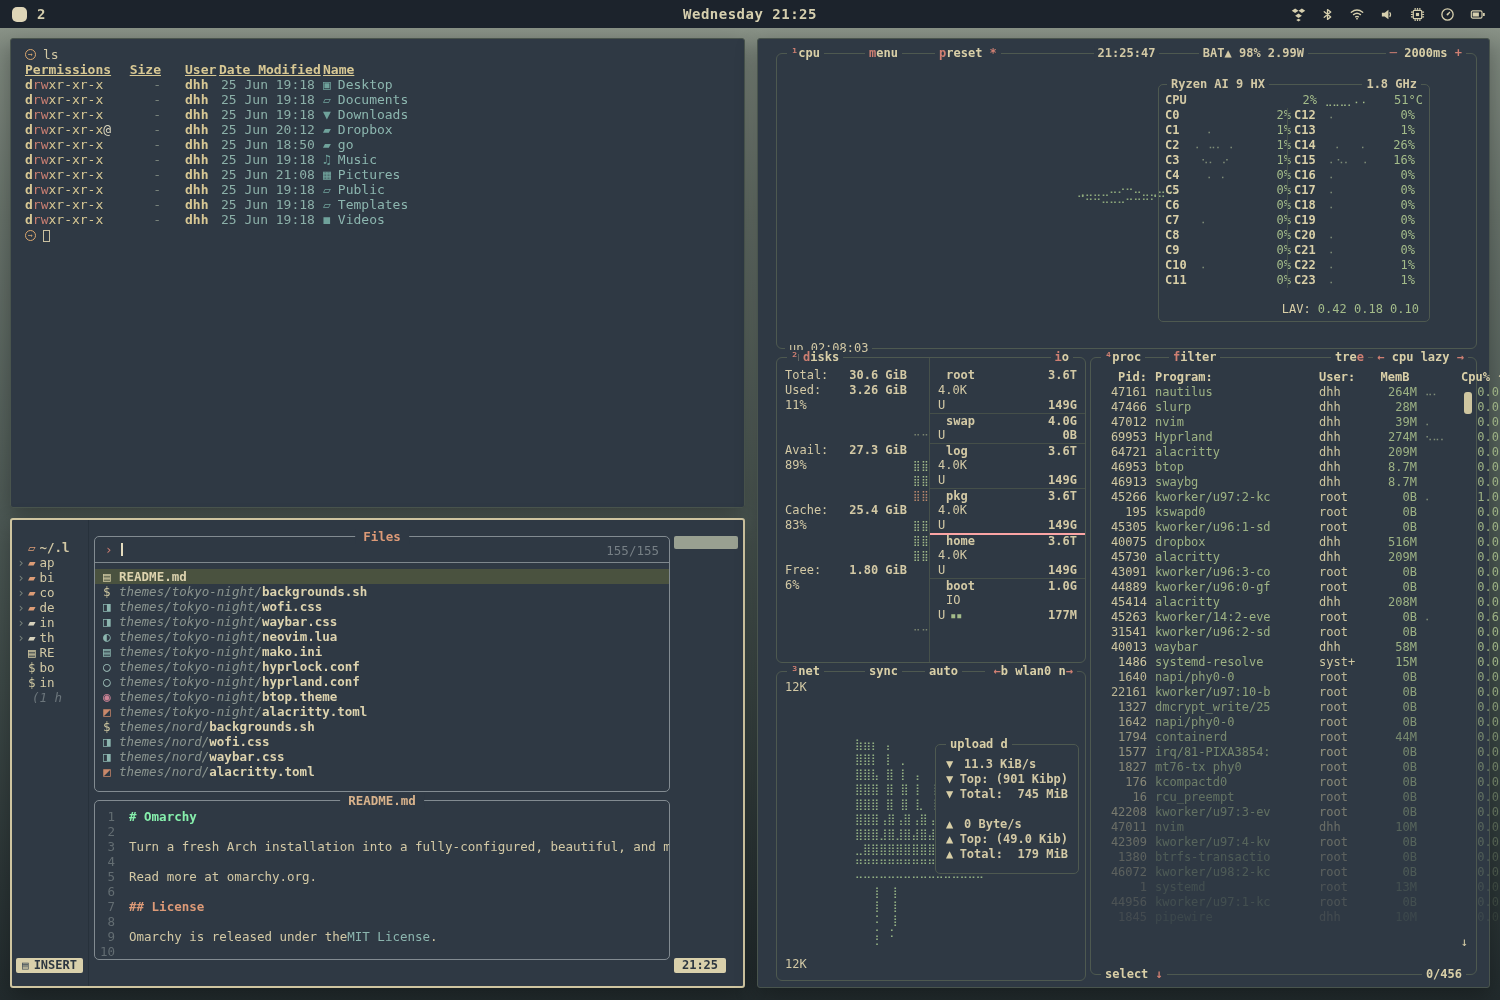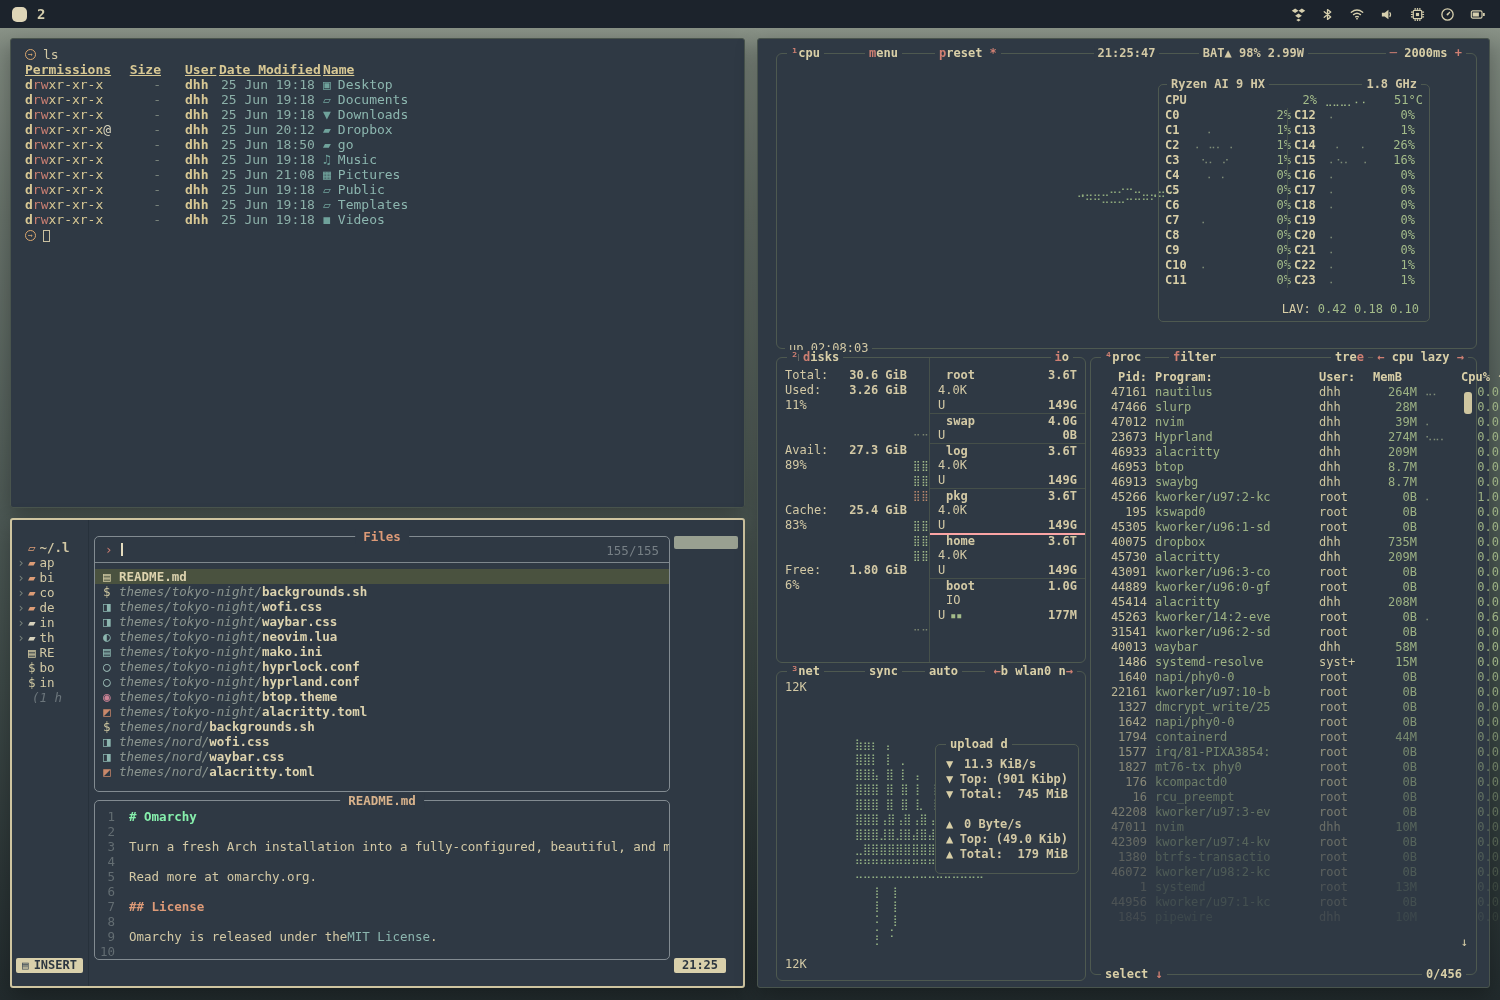--- a/index.html
+++ b/index.html
@@ -139,20 +139,21 @@
   .b { font-weight:bold; }
 </style>
 </head>
 <body>
 
 <div class="bar">
   <div class="ws">
     <span class="ws-dot"></span>
     <span class="ws-num">2</span>
   </div>
+  <div class="clock">Wednesday 21:25</div>
   <div class="tray">
     <span>
         <svg width="15" height="15" viewBox="0 0 16 16" fill="#d6cfae">
           <path d="M4.4 1.6 8 4 4.4 6.4.8 4Z"></path>
           <path d="M11.6 1.6 15.2 4 11.6 6.4 8 4Z"></path>
           <path d="M8 6.9 11.6 9.3 8 11.7 4.4 9.3Z"></path>
           <path d="M8 12.4 10.4 13.9 8 15.4 5.6 13.9Z"></path>
         </svg>
       </span>
     <span>
@@ -1043,21 +1044,21 @@
     <div class="bbox" id="bx-proc">
       <span class="leg" style="left:10px"><span class="rk">⁴</span><span class="ck b">proc</span></span>
       <span class="leg" style="left:78px"><span class="rk">f</span><span class="ck">ilter</span></span>
       <span class="leg" style="right:108px"><span class="ck">tre</span><span class="rk">e</span></span>
       <span class="leg" style="right:8px"><span class="rk">←</span> <span class="ck b">cpu lazy</span> <span class="rk">→</span></span>
 
       <div class="proc-grid proc-list">
         <span class="ph" style="text-align:right">Pid:</span>
         <span class="ph">Program:</span>
         <span class="ph">User:</span>
-        <span class="ph" style="text-align:left">MemB</span>
+        <span class="ph" style="text-align:center">MemB</span>
         <span></span>
         <span class="ph" style="text-align:right"><span>Cpu%</span> <span>↑</span></span>
 
           <div class="prow">
             <span class="pr-pid">47161</span>
             <span class="pr-prog">nautilus</span>
             <span class="pr-user">dhh</span>
             <span class="pr-mem">264M</span>
             <span class="pr-dots">⠤⠄</span>
             <span class="pr-cpu">0.0</span>
@@ -1075,30 +1076,30 @@
           <div class="prow">
             <span class="pr-pid">47012</span>
             <span class="pr-prog">nvim</span>
             <span class="pr-user">dhh</span>
             <span class="pr-mem">39M</span>
             <span class="pr-dots">⠄</span>
             <span class="pr-cpu">0.0</span>
           </div>
 
           <div class="prow">
-            <span class="pr-pid">23673</span>
+            <span class="pr-pid">69953</span>
             <span class="pr-prog">Hyprland</span>
             <span class="pr-user">dhh</span>
             <span class="pr-mem">274M</span>
             <span class="pr-dots">⠢⠤⠄</span>
             <span class="pr-cpu">0.0</span>
           </div>
 
           <div class="prow">
-            <span class="pr-pid">46933</span>
+            <span class="pr-pid">64721</span>
             <span class="pr-prog">alacritty</span>
             <span class="pr-user">dhh</span>
             <span class="pr-mem">209M</span>
             <span class="pr-dots"></span>
             <span class="pr-cpu">0.0</span>
           </div>
 
           <div class="prow">
             <span class="pr-pid">46953</span>
             <span class="pr-prog">btop</span>
@@ -1141,21 +1142,21 @@
             <span class="pr-user">root</span>
             <span class="pr-mem">0B</span>
             <span class="pr-dots"></span>
             <span class="pr-cpu">0.0</span>
           </div>
 
           <div class="prow">
             <span class="pr-pid">40075</span>
             <span class="pr-prog">dropbox</span>
             <span class="pr-user">dhh</span>
-            <span class="pr-mem">735M</span>
+            <span class="pr-mem">516M</span>
             <span class="pr-dots"></span>
             <span class="pr-cpu">0.0</span>
           </div>
 
           <div class="prow">
             <span class="pr-pid">45730</span>
             <span class="pr-prog">alacritty</span>
             <span class="pr-user">dhh</span>
             <span class="pr-mem">209M</span>
             <span class="pr-dots"></span>

